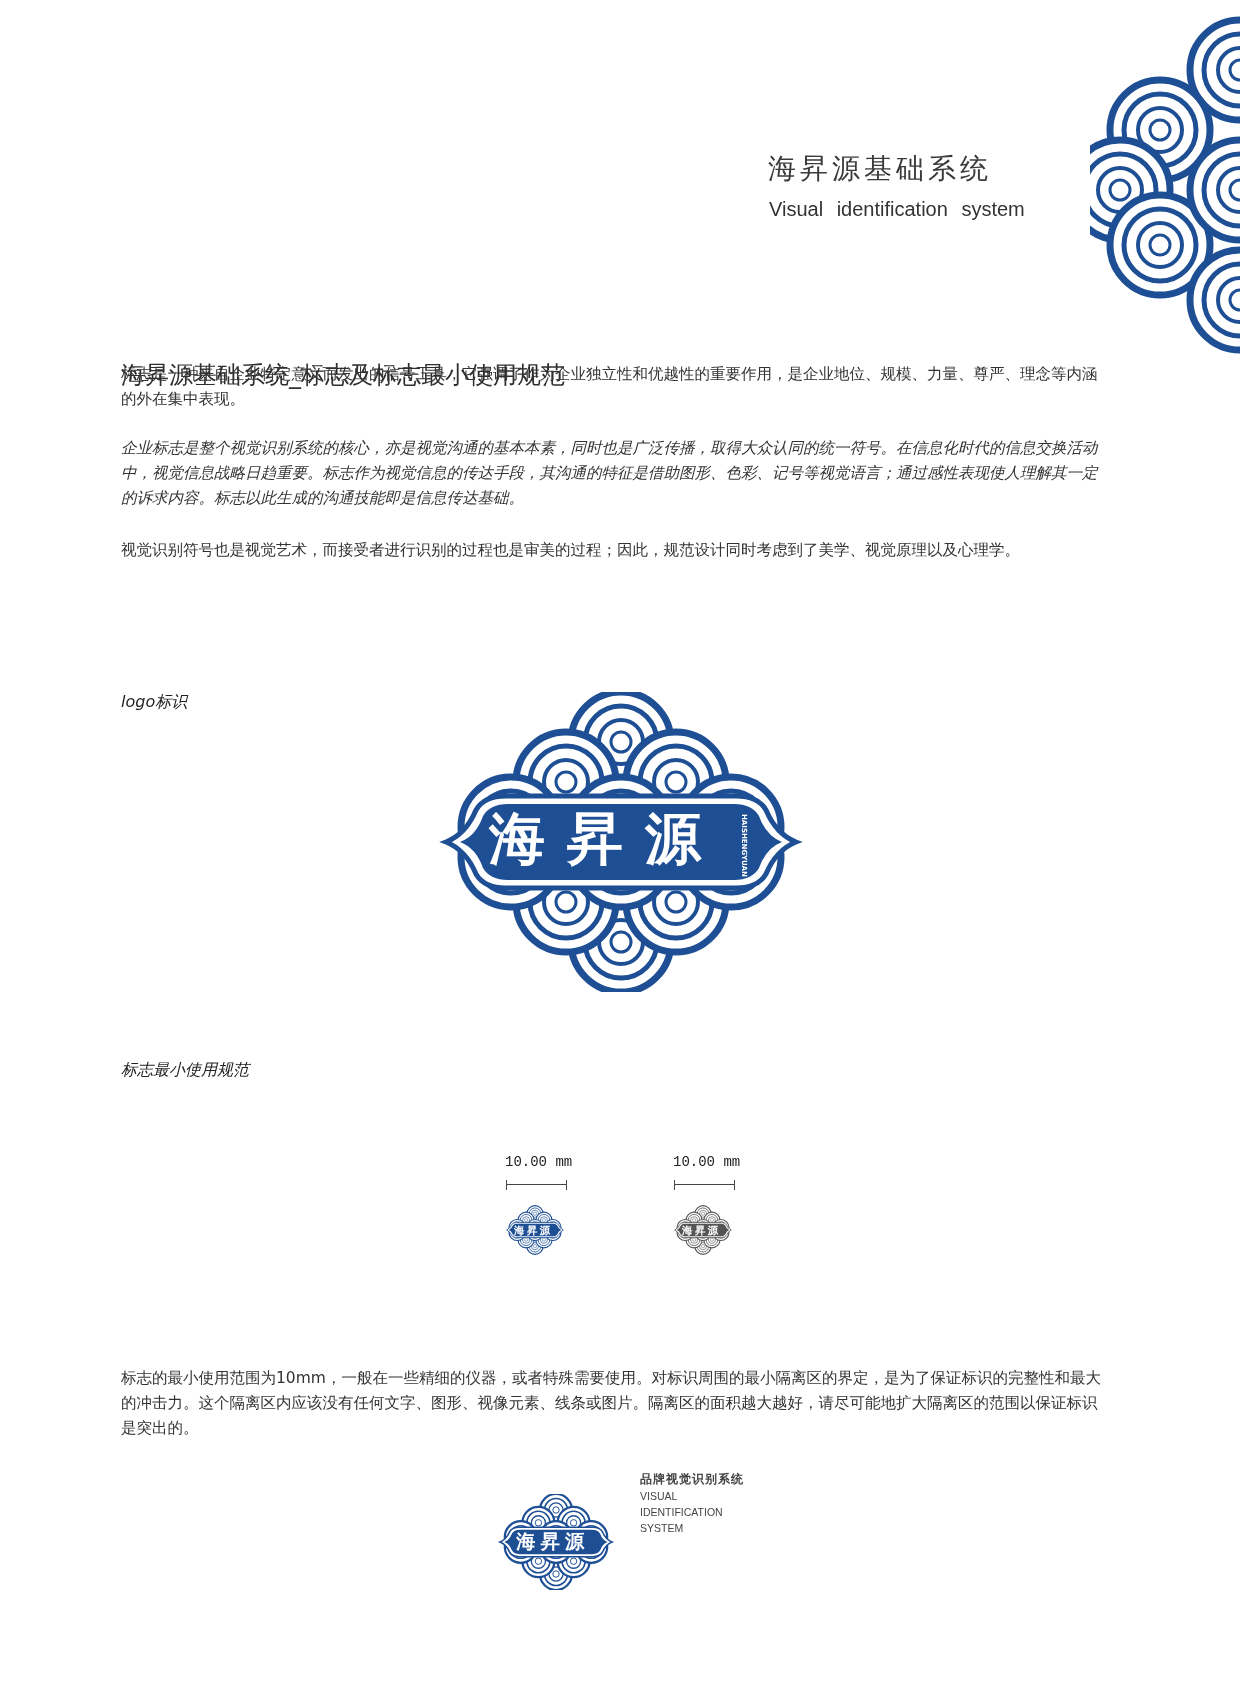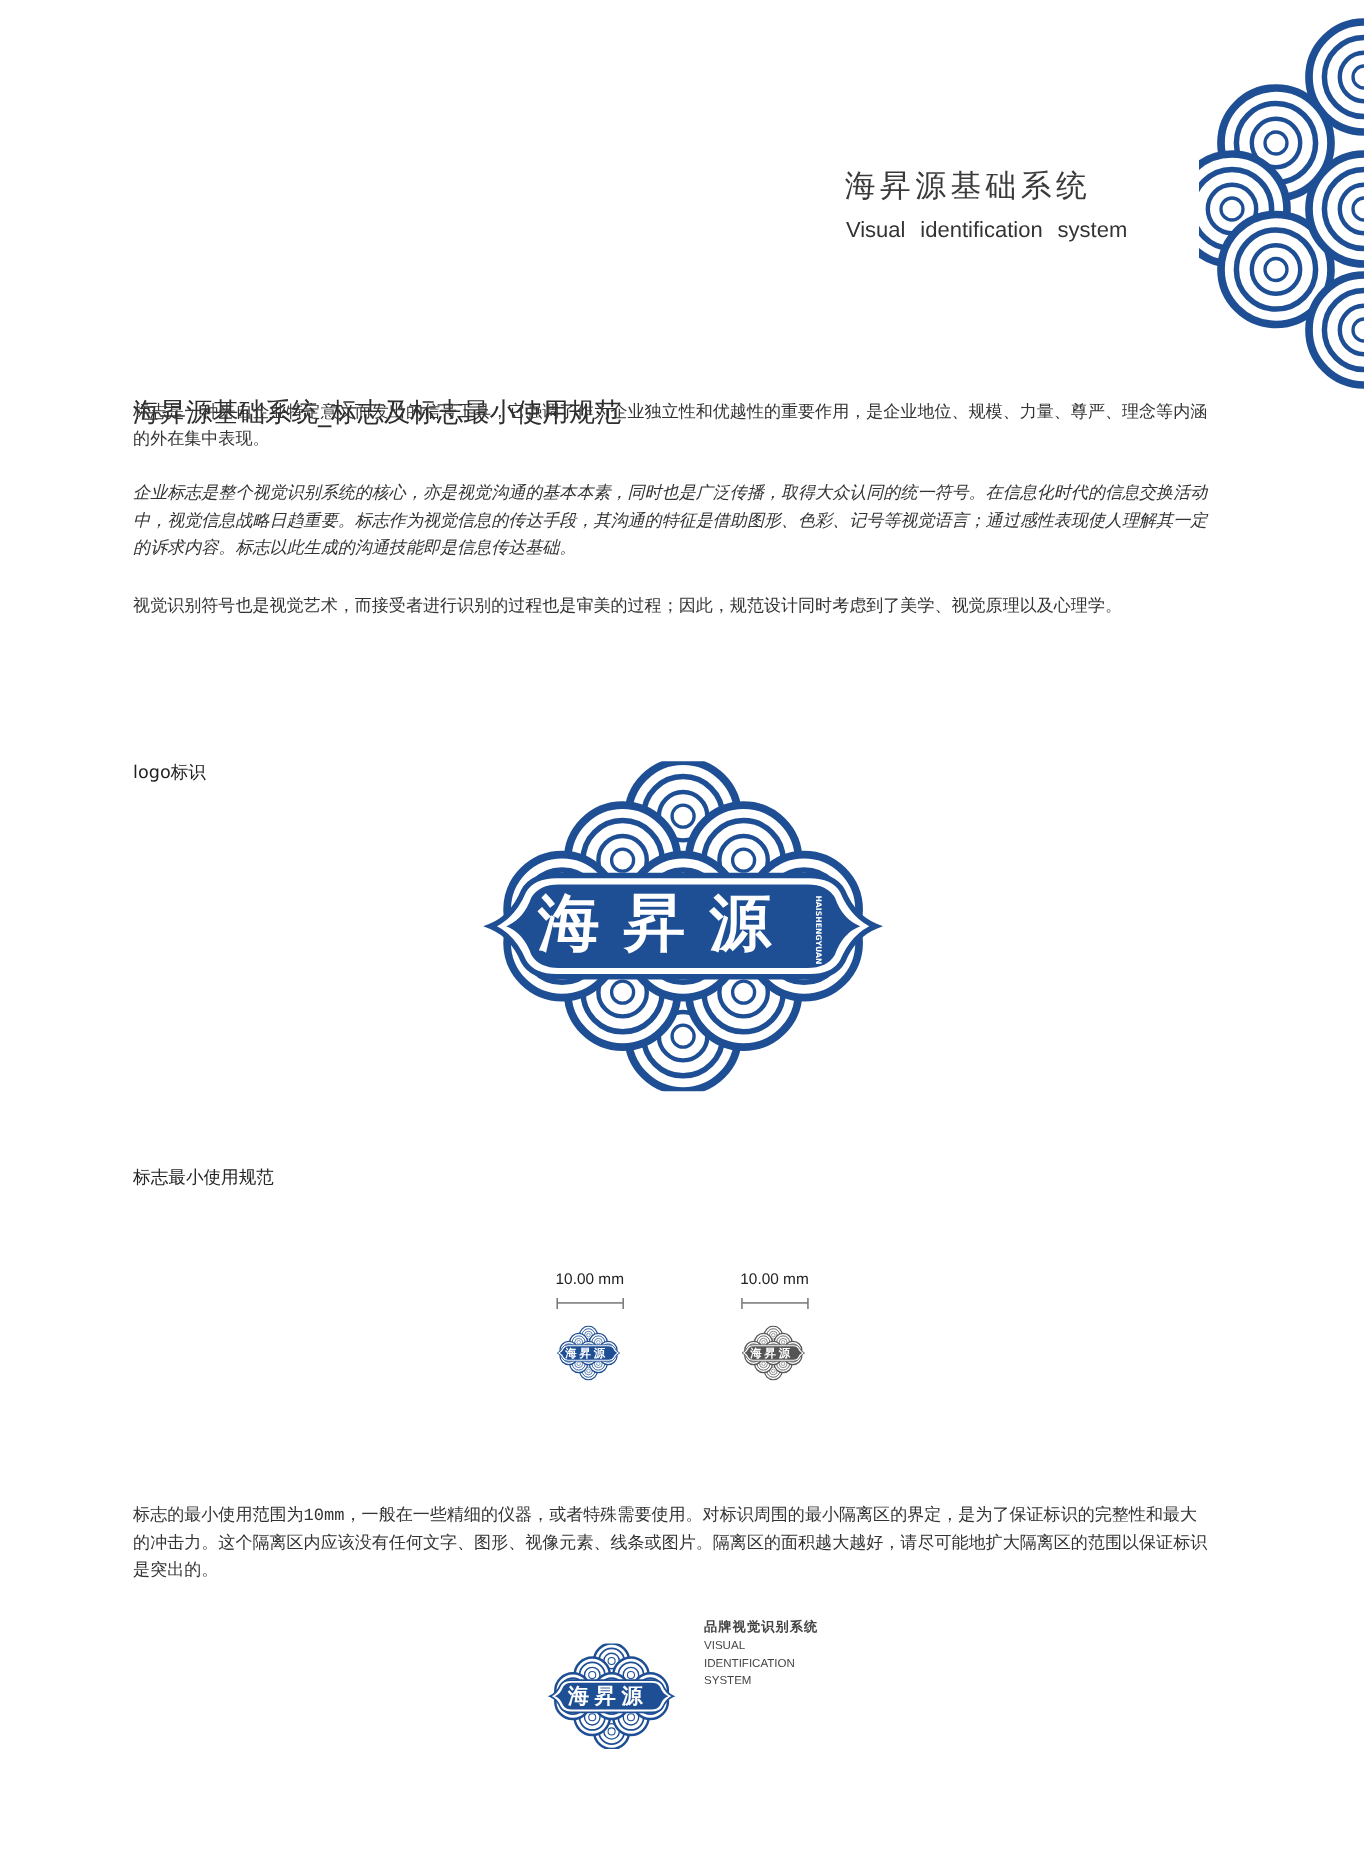--- a/index.html
+++ b/index.html
@@ -7,34 +7,34 @@
          font-family: "DejaVu Sans", "Liberation Sans", sans-serif; color: #333; }
   .abs { position: absolute; }
   .corner-deco { right: 0; top: 0; width: 150px; height: 385px; }
   .hdr-cn { left: 768px; top: 150px; font-size: 28px; letter-spacing: 4px; color: #3a3a3a; white-space: nowrap; }
   .hdr-en { left: 769px; top: 198px; font-size: 20px; color: #333; white-space: nowrap; word-spacing: 8px; font-family: "Liberation Sans", sans-serif; }
   .page-title { left: 121px; top: 312px; font-size: 24px; color: #2e2e2e; white-space: nowrap; margin-top: 47px; }
   .para { left: 121px; width: 980px; font-size: 15.5px; line-height: 25px; color: #333; }
   .p1 { top: 362px; }
   .p2 { top: 436px; font-style: italic; }
   .p3 { top: 538px; }
-  .label { left: 121px; font-size: 16px; color: #222; }
+  .label { left: 121px; font-size: 16px; color: #222; font-style: italic; }
   .lbl-logo { top: 692px; }
   .lbl-min { top: 1060px; }
   .main-logo { left: 436px; top: 692px; width: 370px; height: 300px; }
-  .mm-label { font-family: Liberation Sans, sans-serif; font-size: 14px; color: #222; white-space: nowrap; text-align: right; }
+  .mm-label { font-family: Liberation Mono, monospace; font-size: 14px; color: #222; white-space: nowrap; text-align: right; }
   .mm1 { left: 505px; top: 1154px; }
   .mm2 { left: 673px; top: 1154px; }
   .ruler { height: 10px; border-left: 1px solid #444; border-right: 1px solid #444; }
   .ruler::after { content: ""; position: absolute; left: 0; right: 0; top: 4px; border-top: 1px solid #444; }
   .r1 { left: 506px; top: 1180px; width: 59px; }
   .r2 { left: 674px; top: 1180px; width: 59px; }
   .small-logo1 { left: 505px; top: 1205px; width: 60px; height: 50px; }
   .small-logo2 { left: 673px; top: 1205px; width: 60px; height: 50px; }
-  .p4 { top: 1366px; font-family: Liberation Mono, monospace; }
+  .p4 { top: 1366px; }
   .footer-logo { left: 496px; top: 1494px; width: 120px; height: 96px; }
   .footer-text { left: 640px; top: 1471px; }
   .ft-cn { font-size: 12px; font-weight: bold; color: #444; letter-spacing: 1px; }
   .ft-en { font-size: 10.5px; color: #444; line-height: 16px; font-family: "Liberation Sans", sans-serif; }
 </style>
 </head>
 <body>
 
 <svg width="0" height="0" style="position:absolute">
   <defs>

